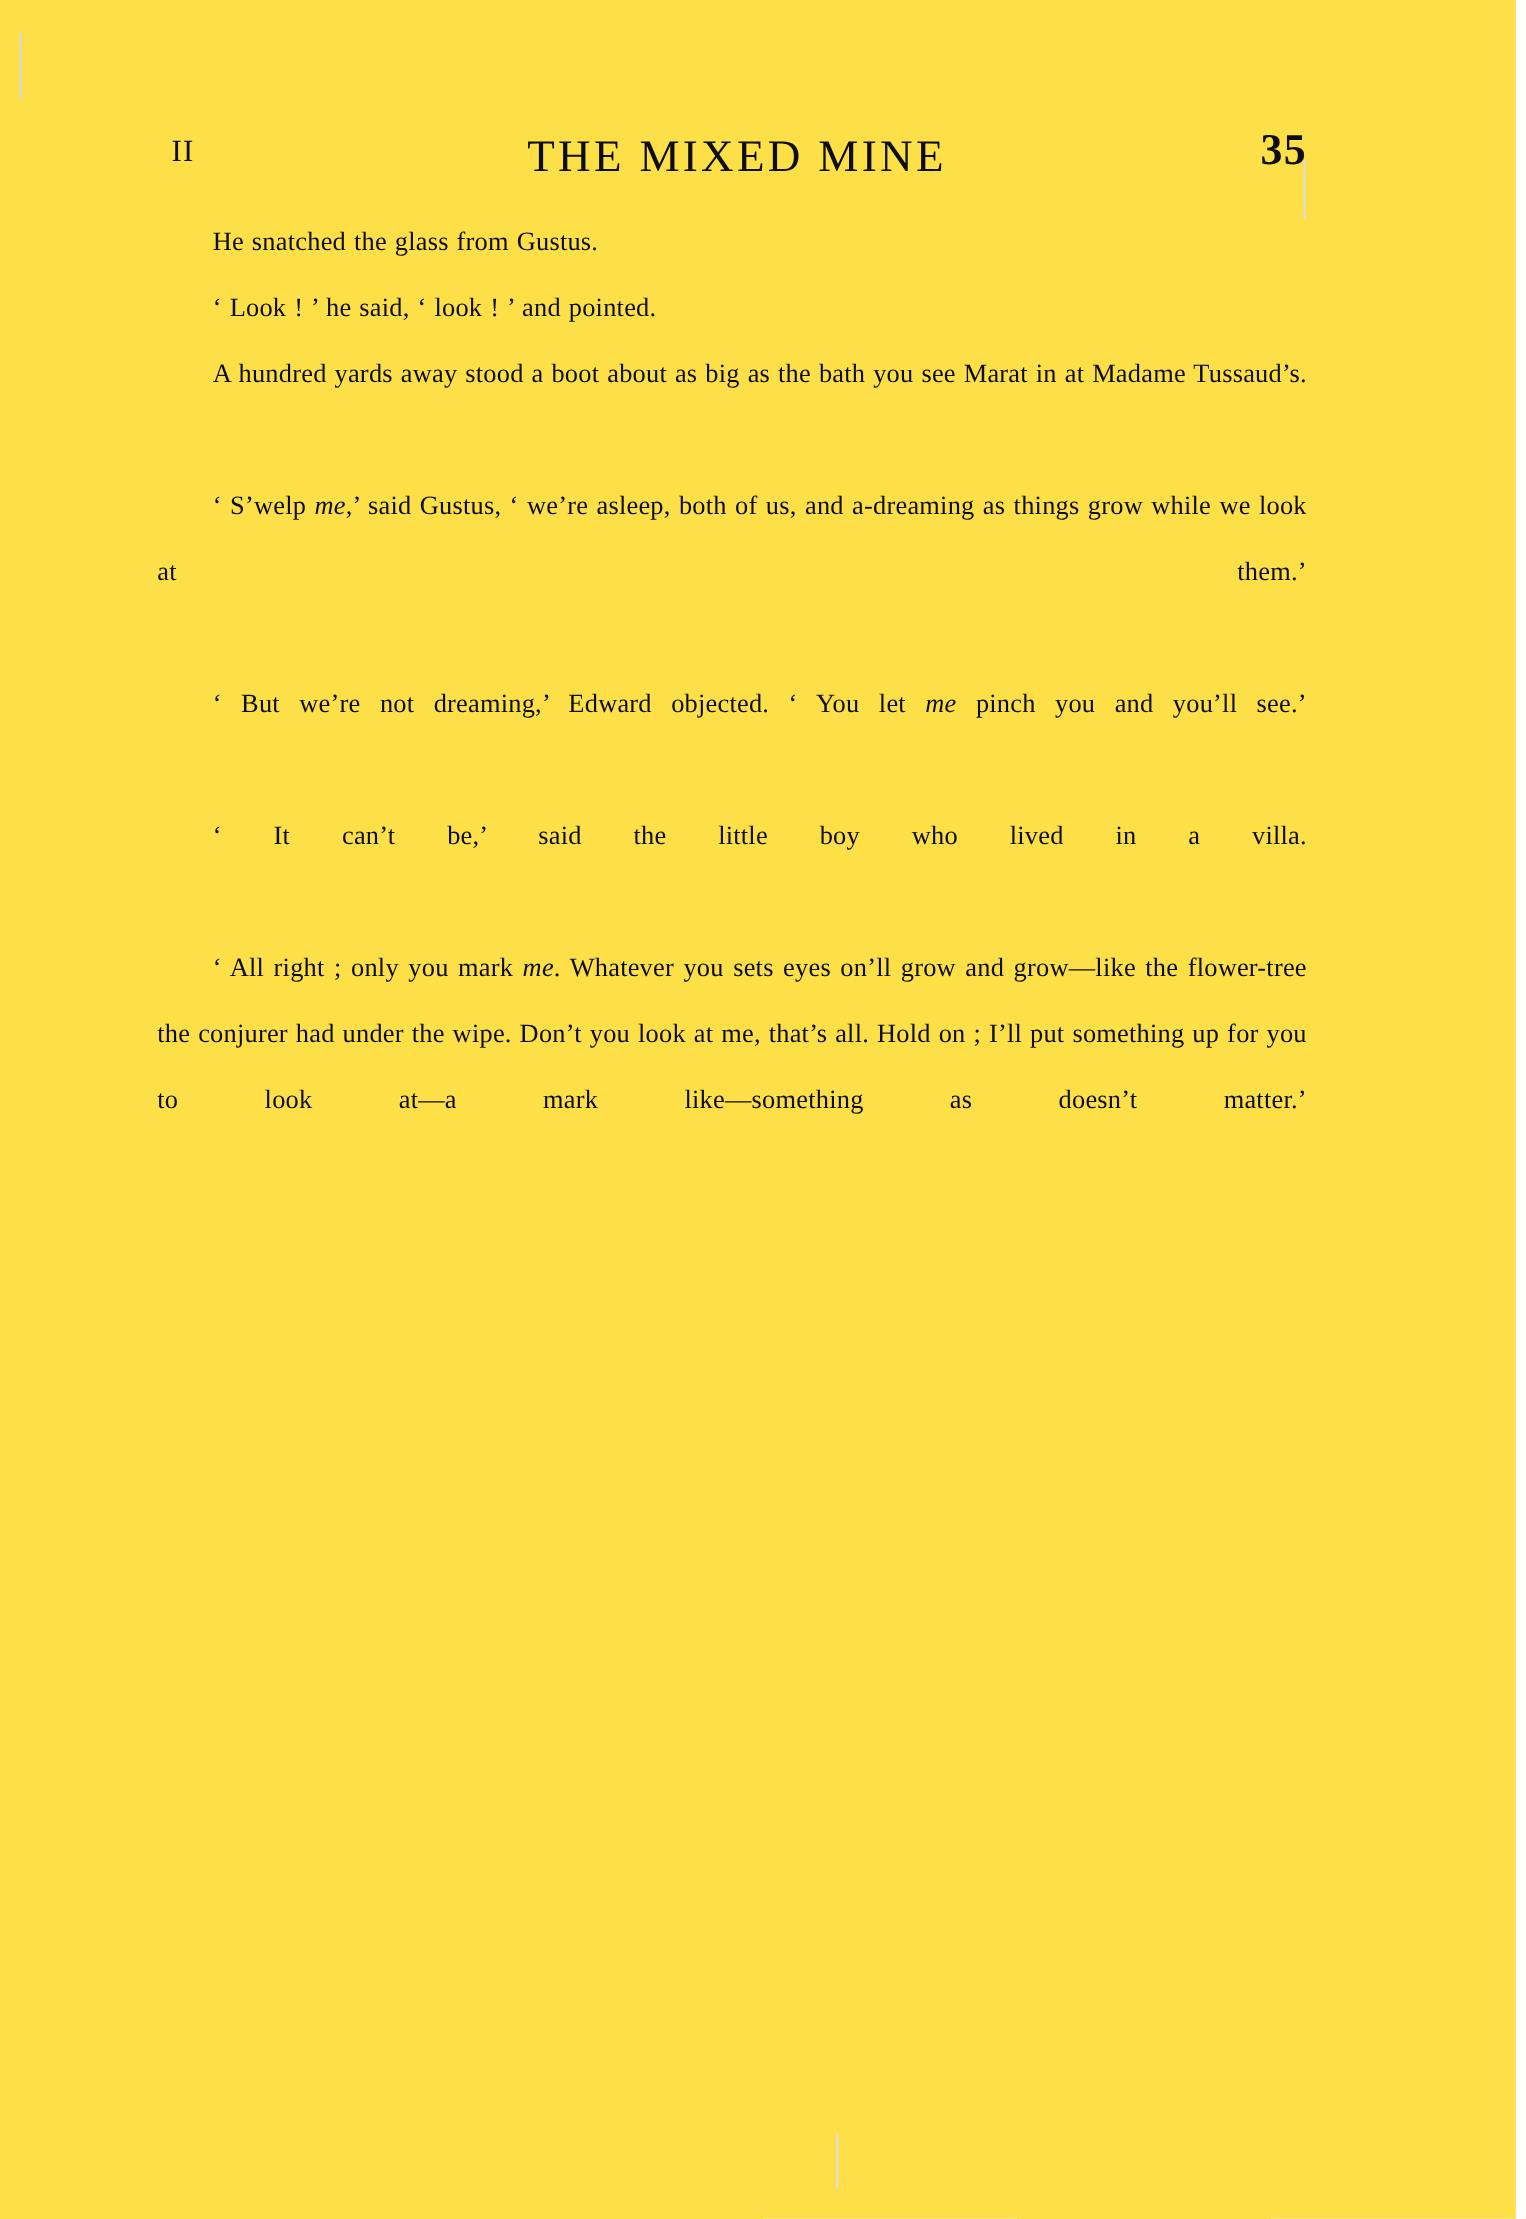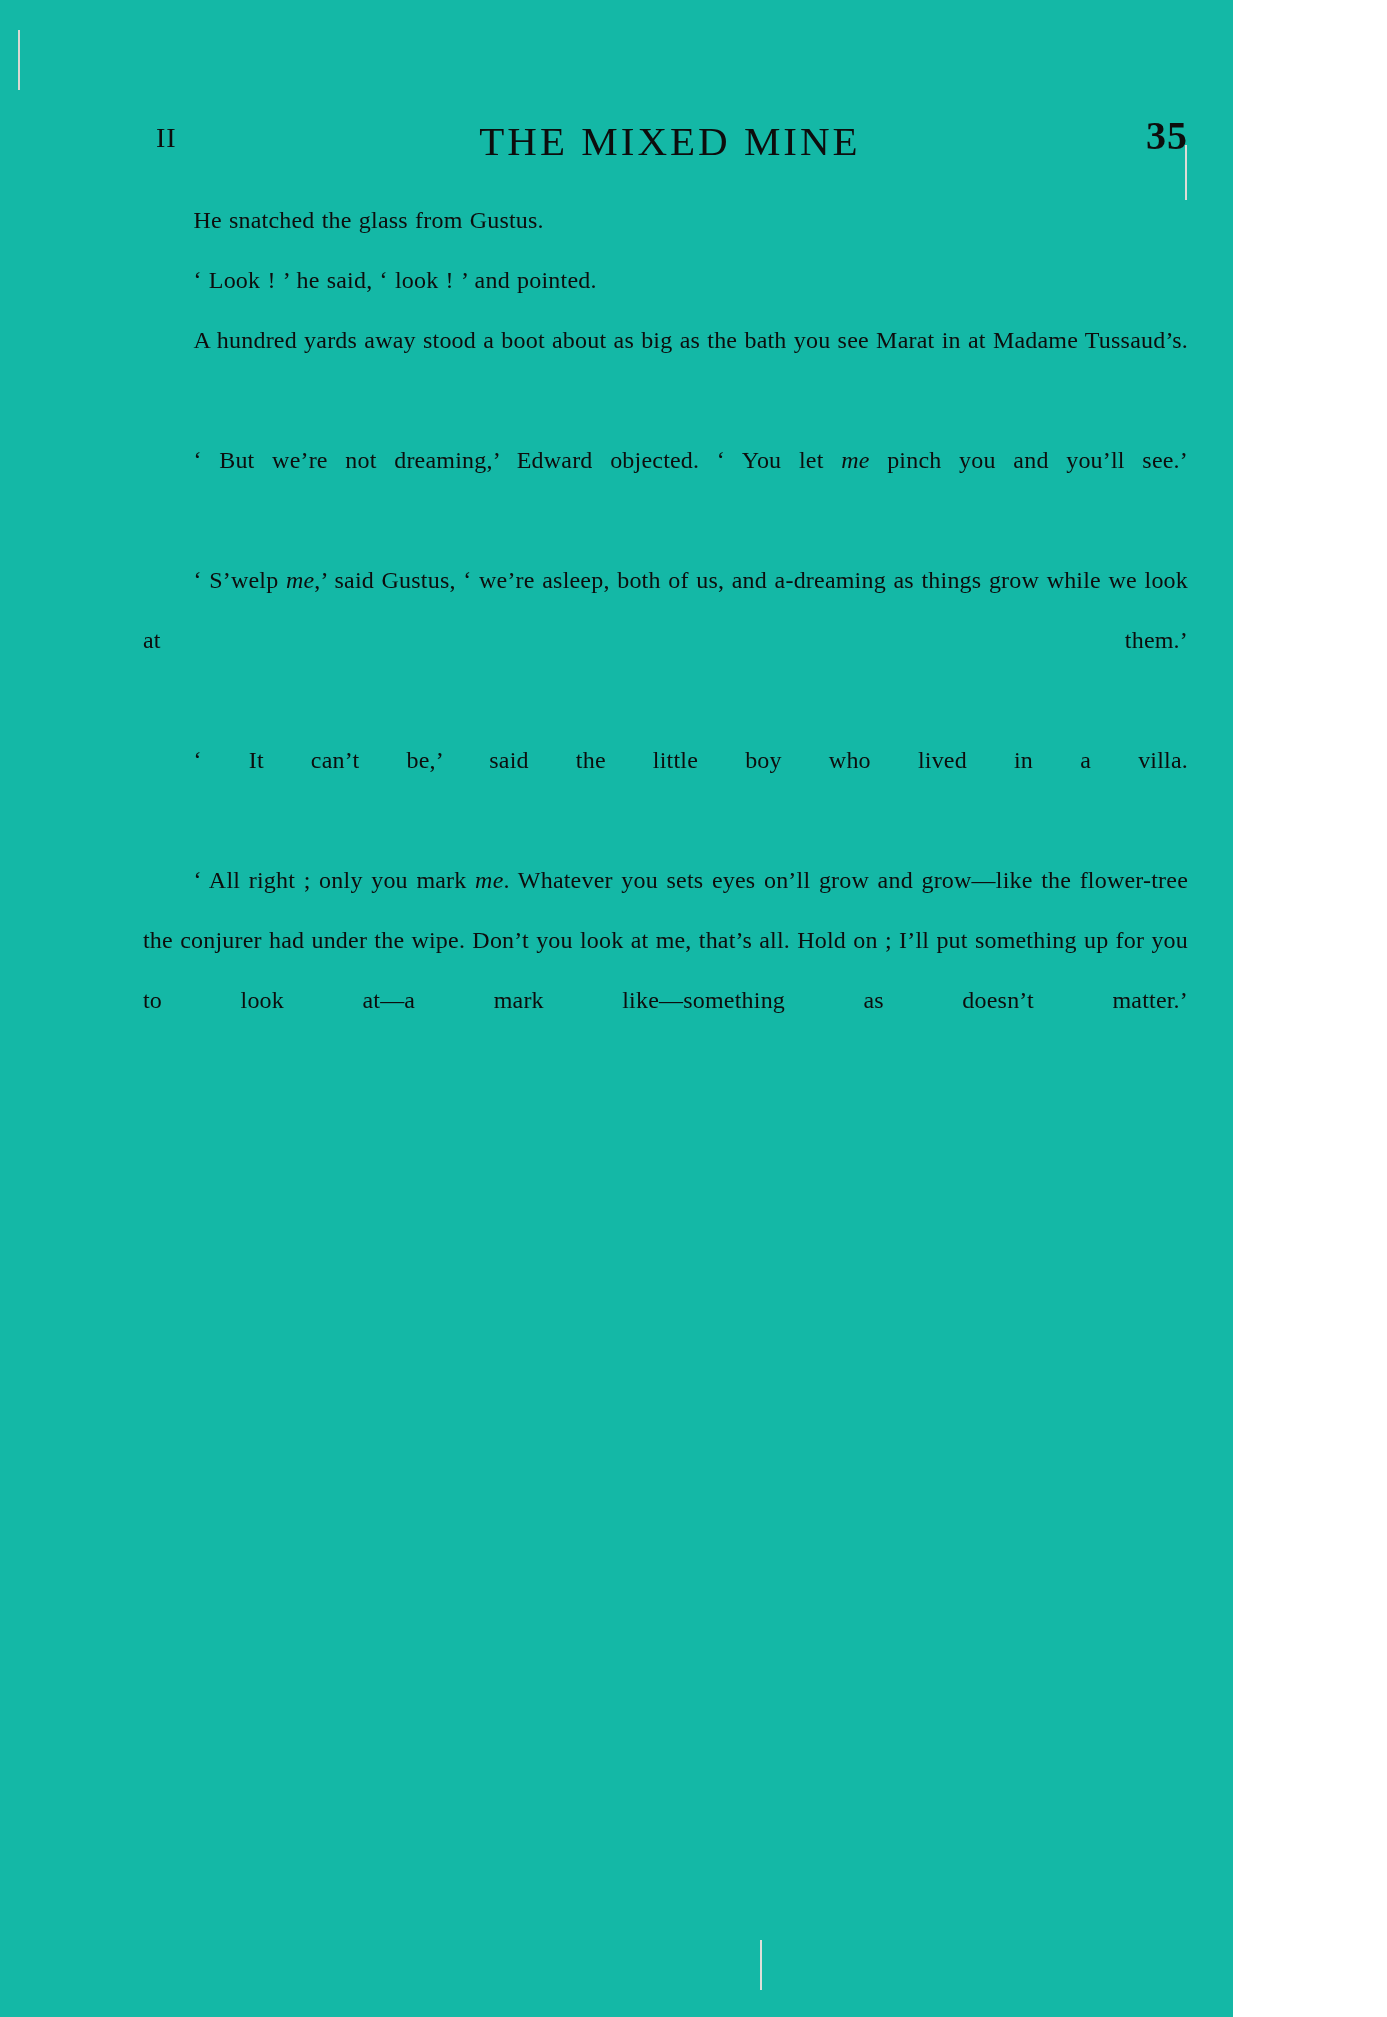--- a/index.html
+++ b/index.html
@@ -13,23 +13,23 @@
     position: relative;
     font-family: "Liberation Serif", serif;
     color: #0d0d0d;
     overflow: hidden;
   }
 
   .page {
     position: absolute;
     left: 0;
     top: 0;
-    width: 1233px;
+    width: 1378px;
     height: 2017px;
-    background: #14b8a6;
+    background: #fde047;
   }
 
   
   .edge-mark-left {
     position: absolute;
     left: 18px;
     top: 30px;
     width: 2px;
     height: 60px;
     background: #d8d8d2;
@@ -125,19 +125,19 @@
   <div class="header">
     <div class="folio-left">II</div>
     <div class="running-title">THE MIXED MINE</div>
     <div class="folio-right">35</div>
   </div>
 
   <div class="body-text">
     <p class="noafter">He snatched the glass from Gustus.</p>
     <p class="noafter">‘ Look ! ’ he said, ‘ look ! ’ and pointed.</p>
     <p>A hundred yards away stood a boot about as big as the bath you see Marat in at Madame Tussaud’s.</p>
+    <p>‘ S’welp <em>me</em>,’ said Gustus, ‘ we’re asleep, both of us, and a-dreaming as things grow while we look at them.’</p>
     <p>‘ But we’re not dreaming,’ Edward objected. ‘ You let <em>me</em> pinch you and you’ll see.’</p>
-    <p>‘ S’welp <em>me</em>,’ said Gustus, ‘ we’re asleep, both of us, and a-dreaming as things grow while we look at them.’</p>
     <p>‘ It can’t be,’ said the little boy who lived in a villa.</p>
     <p>‘ All right ; only you mark <em>me</em>.  Whatever you sets eyes on’ll grow and grow—like the flower-tree the conjurer had under the wipe. Don’t you look at me, that’s all.  Hold on ; I’ll put something up for you to look at—a mark like—something as doesn’t matter.’</p>
   </div>
 
 </div>
 
 </body></html>

